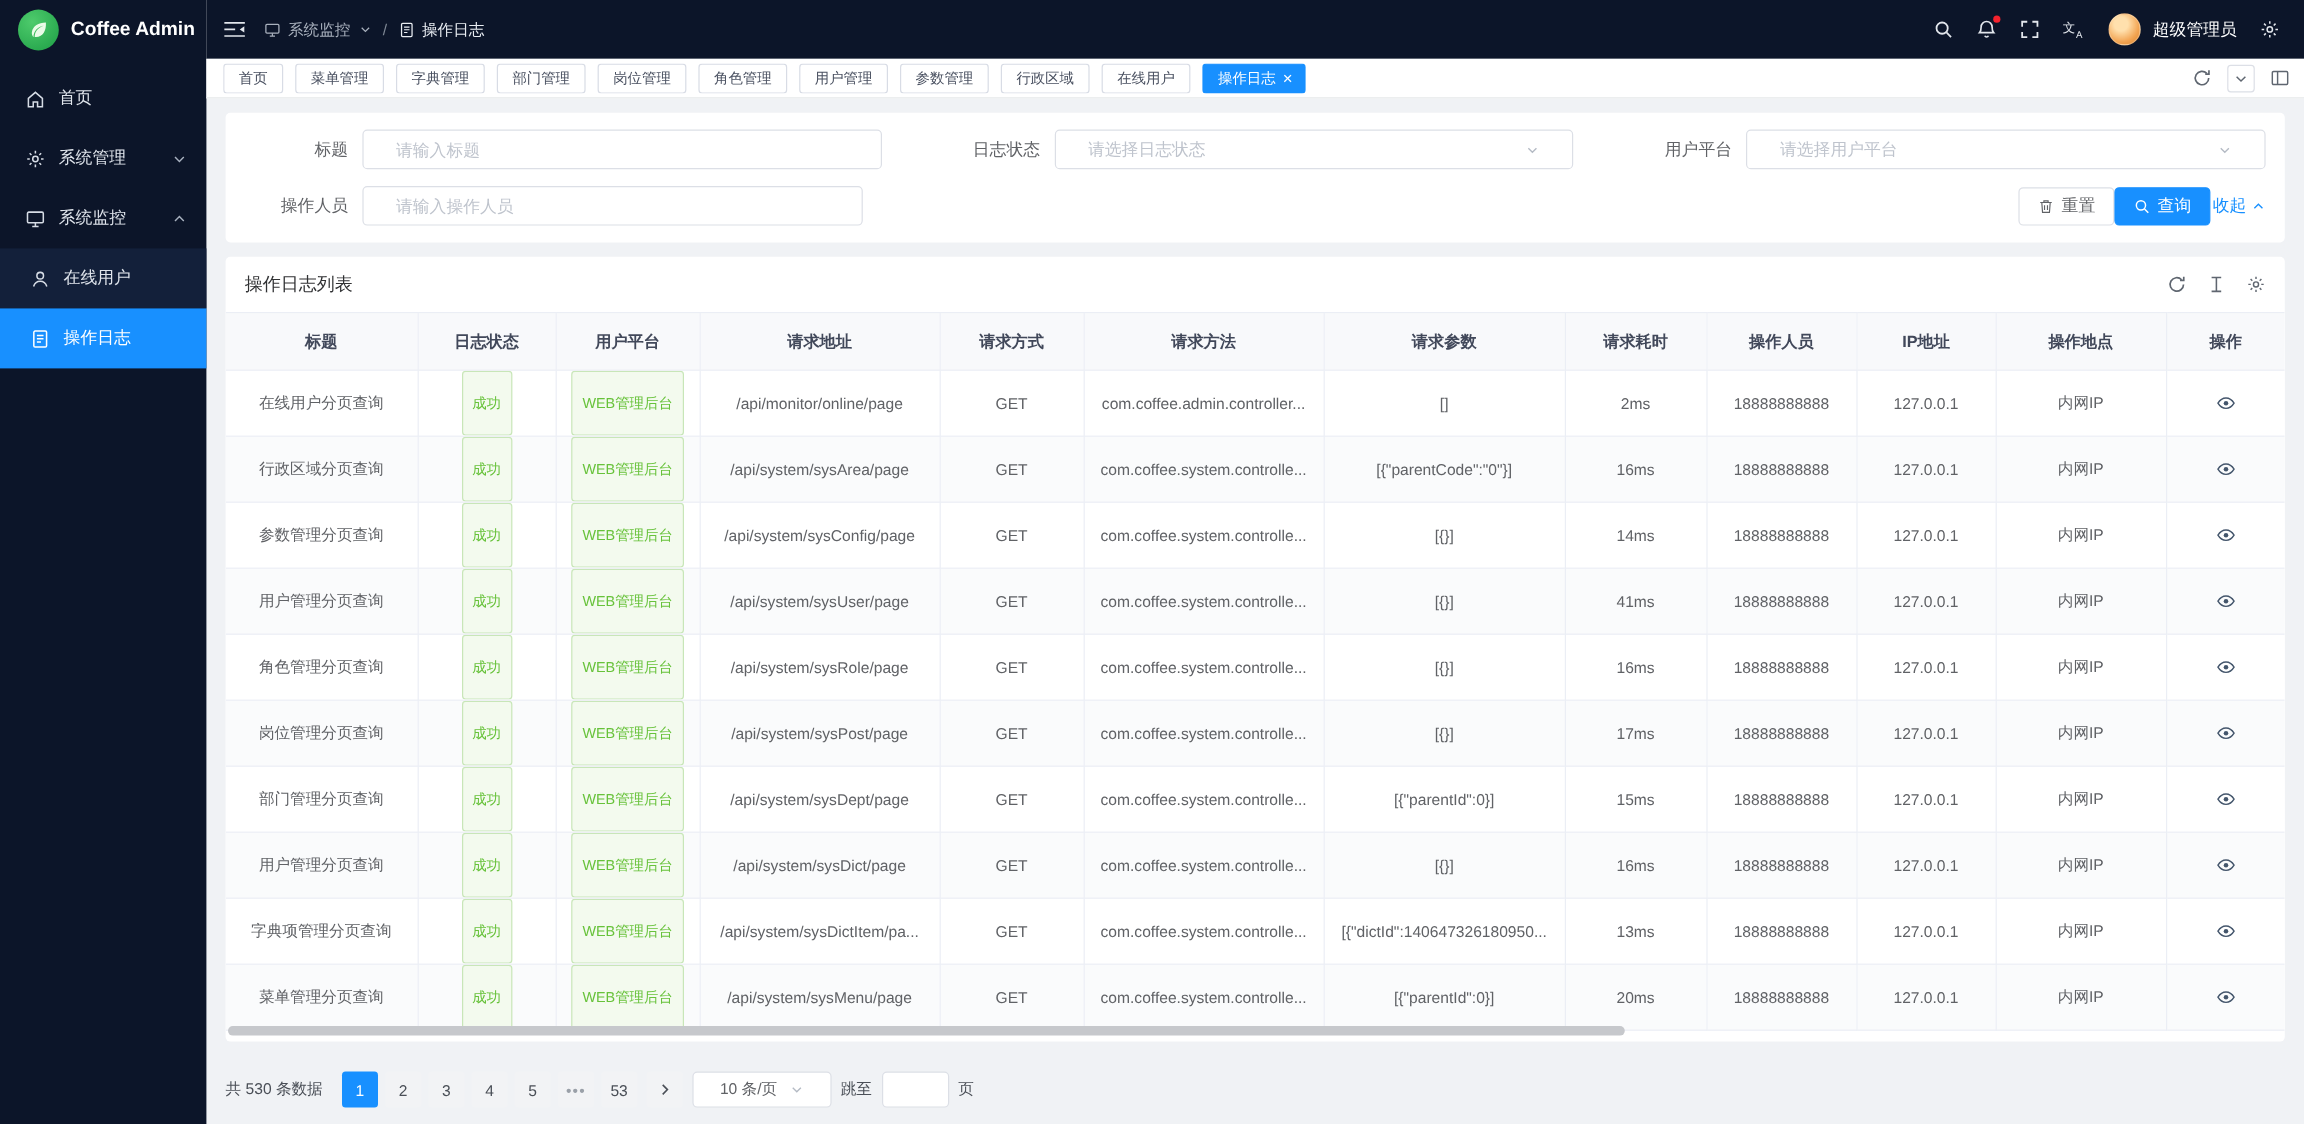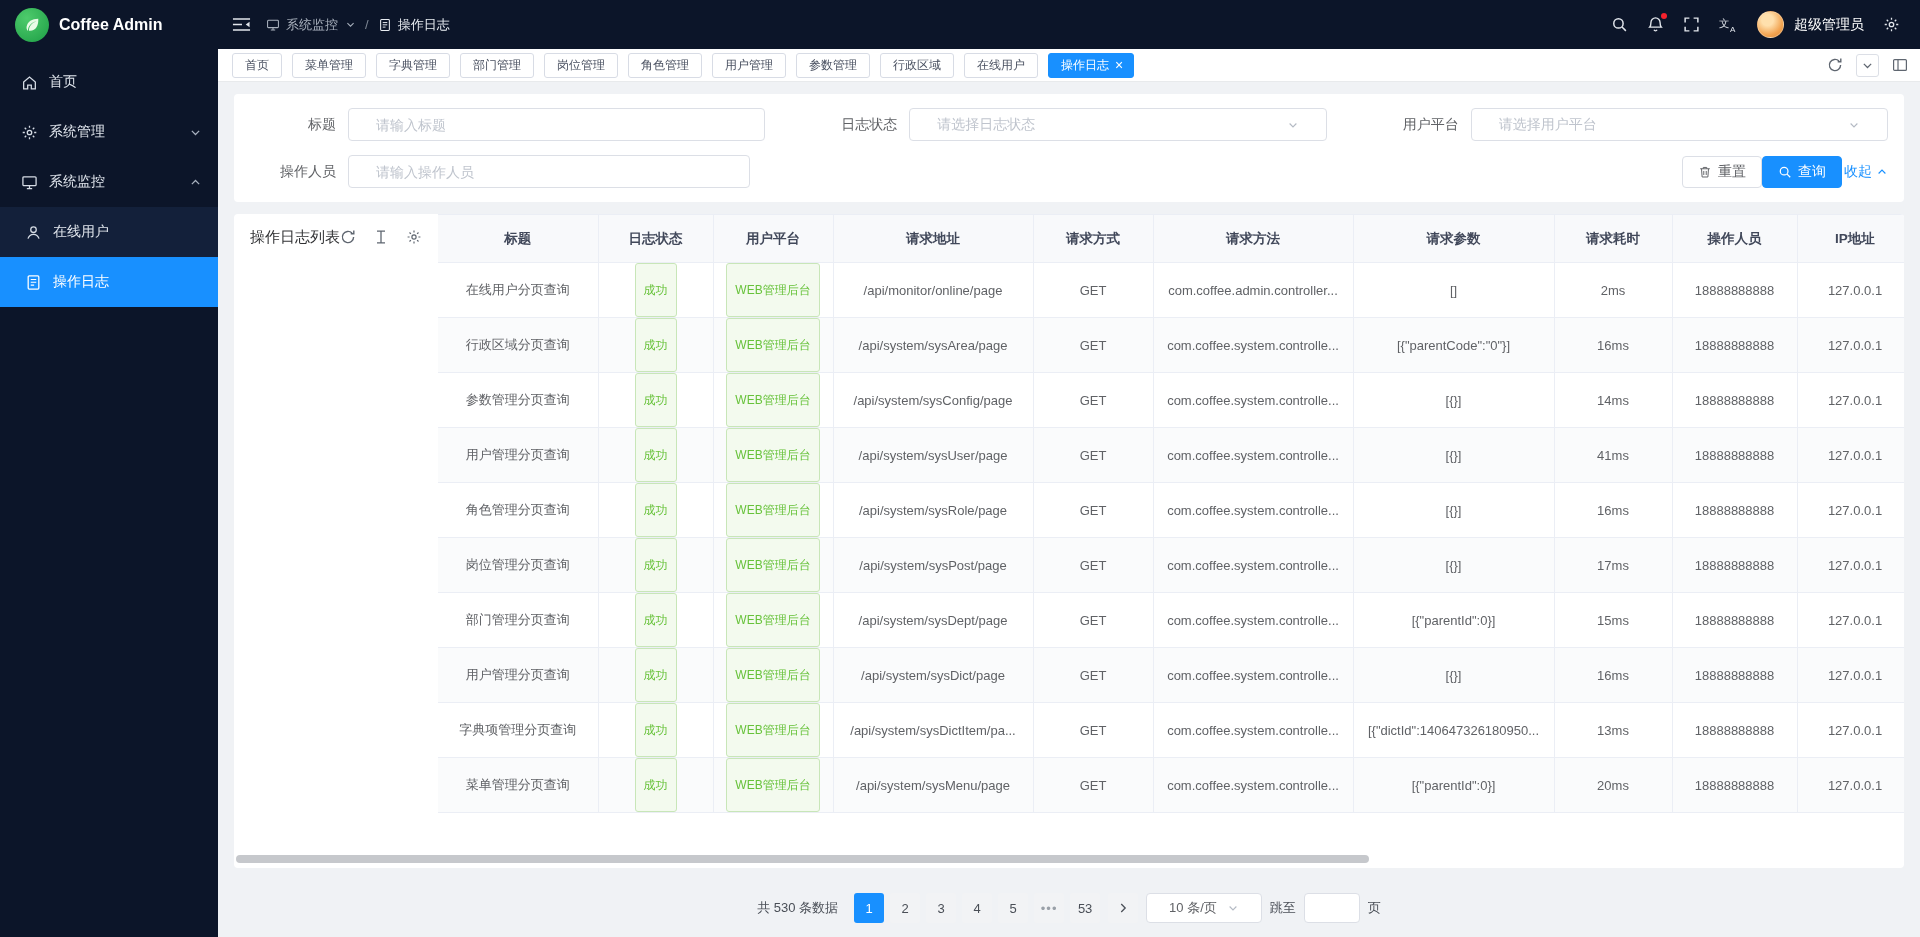--- a/index.html
+++ b/index.html
@@ -3,21 +3,21 @@
 <meta charset="utf-8">
 <style>
   *{box-sizing:border-box;margin:0;padding:0;}
   html,body{width:1920px;height:937px;overflow:hidden;}
   body{display:flex;background:#f0f2f5;font-family:"Liberation Sans","DejaVu Sans",sans-serif;color:#303133;}
   svg{display:block;width:100%;height:100%;}
   button{font-family:inherit;cursor:pointer;}
   input{font-family:inherit;outline:none;}
 
   
-  .sidebar{width:218px;flex-shrink:0;background:var(--sidebar-bg,#0c1529);display:flex;flex-direction:column;}
+  .sidebar{width:172px;flex-shrink:0;background:var(--sidebar-bg,#0c1529);display:flex;flex-direction:column;}
   .logo{height:49px;display:flex;align-items:center;gap:10px;padding:0 10px 0 15px;}
   .logo-mark{width:34px;height:34px;border-radius:50%;background:radial-gradient(circle at 35% 30%,#4ecb6c,#1d9e45);display:flex;align-items:center;justify-content:center;flex-shrink:0;}
   .leaf-ic{display:block;width:20px;height:20px;}
   .logo-title{color:#fff;font-size:16px;font-weight:bold;white-space:nowrap;}
   .menu{margin-top:8px;}
   .menu-item{height:50px;display:flex;align-items:center;padding:0 16px 0 21px;color:#e0e5ec;font-size:14px;cursor:pointer;}
   .menu-item .mi-icon{width:17px;height:17px;margin-right:11px;color:#d6dce5;flex-shrink:0;}
   .menu-item .mi-label{flex:1;white-space:nowrap;}
   .menu-item .mi-arrow{width:13px;height:13px;color:#a8b1bf;flex-shrink:0;}
   .menu-item.sub{background:#13203a;padding-left:25px;}
@@ -73,39 +73,39 @@
   .sel-arrow{width:12px;height:12px;color:#b4bac4;flex-shrink:0;}
   .filter-row.second .field{flex:0 0 33.333%;}
   .actions{flex:1;display:flex;align-items:center;justify-content:flex-end;gap:0;}
   .btn{height:32px;display:inline-flex;align-items:center;gap:6px;padding:0 15px;border-radius:4px;font-size:14px;border:1px solid #dcdfe6;background:#fff;color:#606266;}
   .btn .b-icon{width:14px;height:14px;display:block;}
   .btn.primary{background:var(--primary,#1890ff);border-color:var(--primary,#1890ff);color:#fff;}
   .collapse-link{display:inline-flex;align-items:center;gap:4px;color:var(--primary,#1890ff);font-size:14px;cursor:pointer;margin-left:2px;white-space:nowrap;}
   .collapse-link .b-icon{width:12px;height:12px;display:block;}
 
   
-  .table-card{background:#fff;border-radius:4px;flex:1;min-height:0;position:relative;overflow:hidden;display:flex;}
+  .table-card{background:#fff;border-radius:4px;flex:1;min-height:0;position:relative;overflow:hidden;display:flex;flex-direction:column;}
   .card-head{height:46px;display:flex;align-items:center;justify-content:space-between;padding:0 16px;flex-shrink:0;}
   .card-title{font-size:15px;color:#303133;}
   .card-tools{display:flex;align-items:center;gap:17px;}
   .tool-icon{width:16px;height:16px;color:#5f6670;cursor:pointer;}
   .table-wrap{flex:1;min-height:0;overflow:hidden;}
   table{width:100%;border-collapse:collapse;table-layout:fixed;}
   th,td{border-bottom:1px solid #ebeef5;border-right:1px solid #ebeef5;text-align:center;white-space:nowrap;overflow:hidden;text-overflow:ellipsis;}
   th:last-child,td:last-child{border-right:none;border-left:1px solid #e0e4ea;box-shadow:-6px 0 6px -6px rgba(0,0,0,.18);}
   thead th{height:48px;background:#f8f9fb;color:#41485a;font-size:13.5px;font-weight:bold;border-top:1px solid #ebeef5;padding:0 6px;}
   tbody td{height:49px;font-size:13px;color:#606266;padding:0 8px;background:#fff;}
   tbody tr:nth-child(even) td{background:#fafbfc;}
   .badge{display:inline-block;padding:16px 8px;line-height:20px;font-size:12px;color:var(--success,#67c23a);background:#f3faee;border:1px solid #c8e6b8;border-radius:3px;white-space:nowrap;}
   .eye{display:inline-block;width:16px;height:16px;color:#44566c;cursor:pointer;vertical-align:middle;}
   .hscroll{position:absolute;left:2px;right:2px;bottom:5px;height:8px;}
   .hthumb{width:68%;height:8px;border-radius:4px;background:#c6c8cc;cursor:pointer;}
 
   
-  .pagination{display:flex;align-items:center;justify-content:center;gap:8px;margin-top:25px;font-size:13px;color:#4a4f57;flex-shrink:0;}
+  .pagination{display:flex;align-items:center;justify-content:flex-start;gap:8px;margin-top:25px;font-size:13px;color:#4a4f57;flex-shrink:0;}
   .pg-total{margin-right:8px;}
   .pg-pages{display:flex;align-items:center;gap:6px;}
   .pg-btn{min-width:30px;height:30px;border:none;border-radius:3px;background:#f2f3f5;color:#4a4f57;font-size:13px;display:inline-flex;align-items:center;justify-content:center;padding:0 6px;}
   .pg-btn.active{background:var(--primary,#1890ff);color:#fff;}
   .pg-btn.dots{color:#9aa0a8;letter-spacing:1px;}
   .pg-next{width:30px;height:30px;border:none;border-radius:3px;background:#f2f3f5;color:#4a4f57;display:inline-flex;align-items:center;justify-content:center;padding:8px;}
   .pg-next .ic{display:block;width:100%;height:100%;}
   .pg-size{height:30px;border:1px solid #dcdfe6;border-radius:4px;background:#fff;display:flex;align-items:center;gap:10px;padding:0 22px;cursor:pointer;color:#606266;white-space:nowrap;}
   .pg-jump-input{width:56px;height:30px;border:1px solid #dcdfe6;border-radius:4px;text-align:center;font-size:13px;color:#606266;background:#fff;}
 </style>

